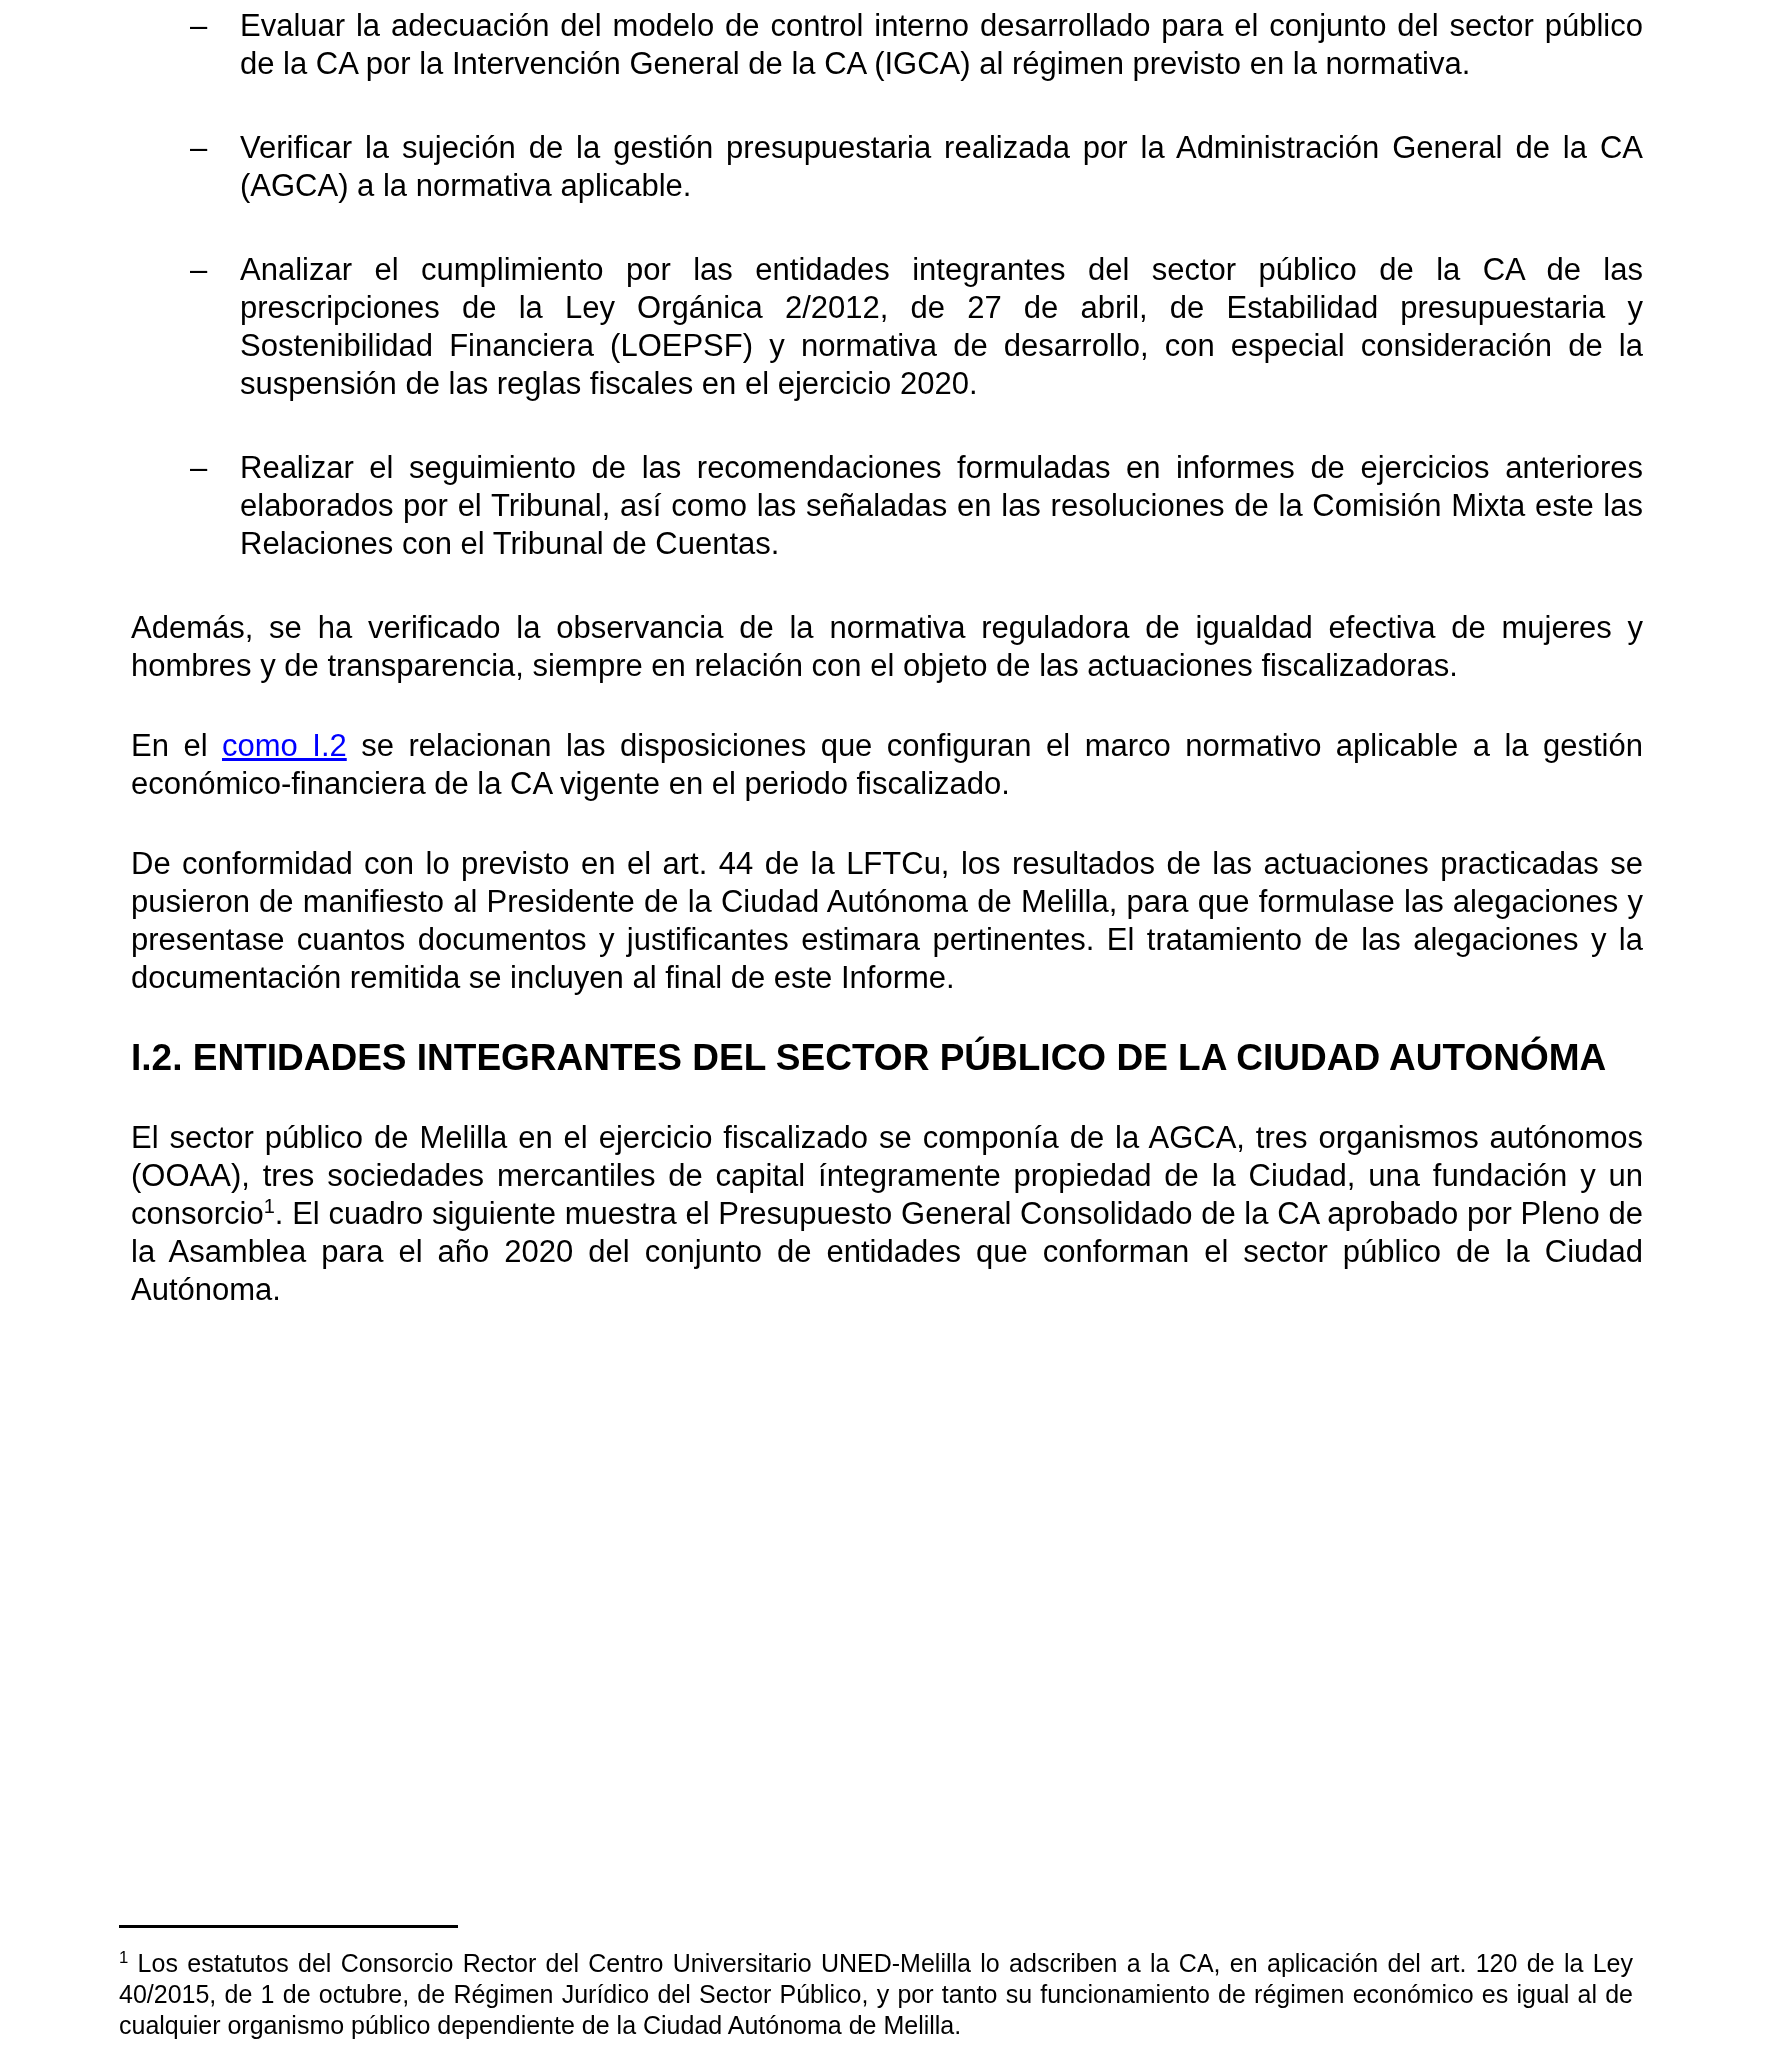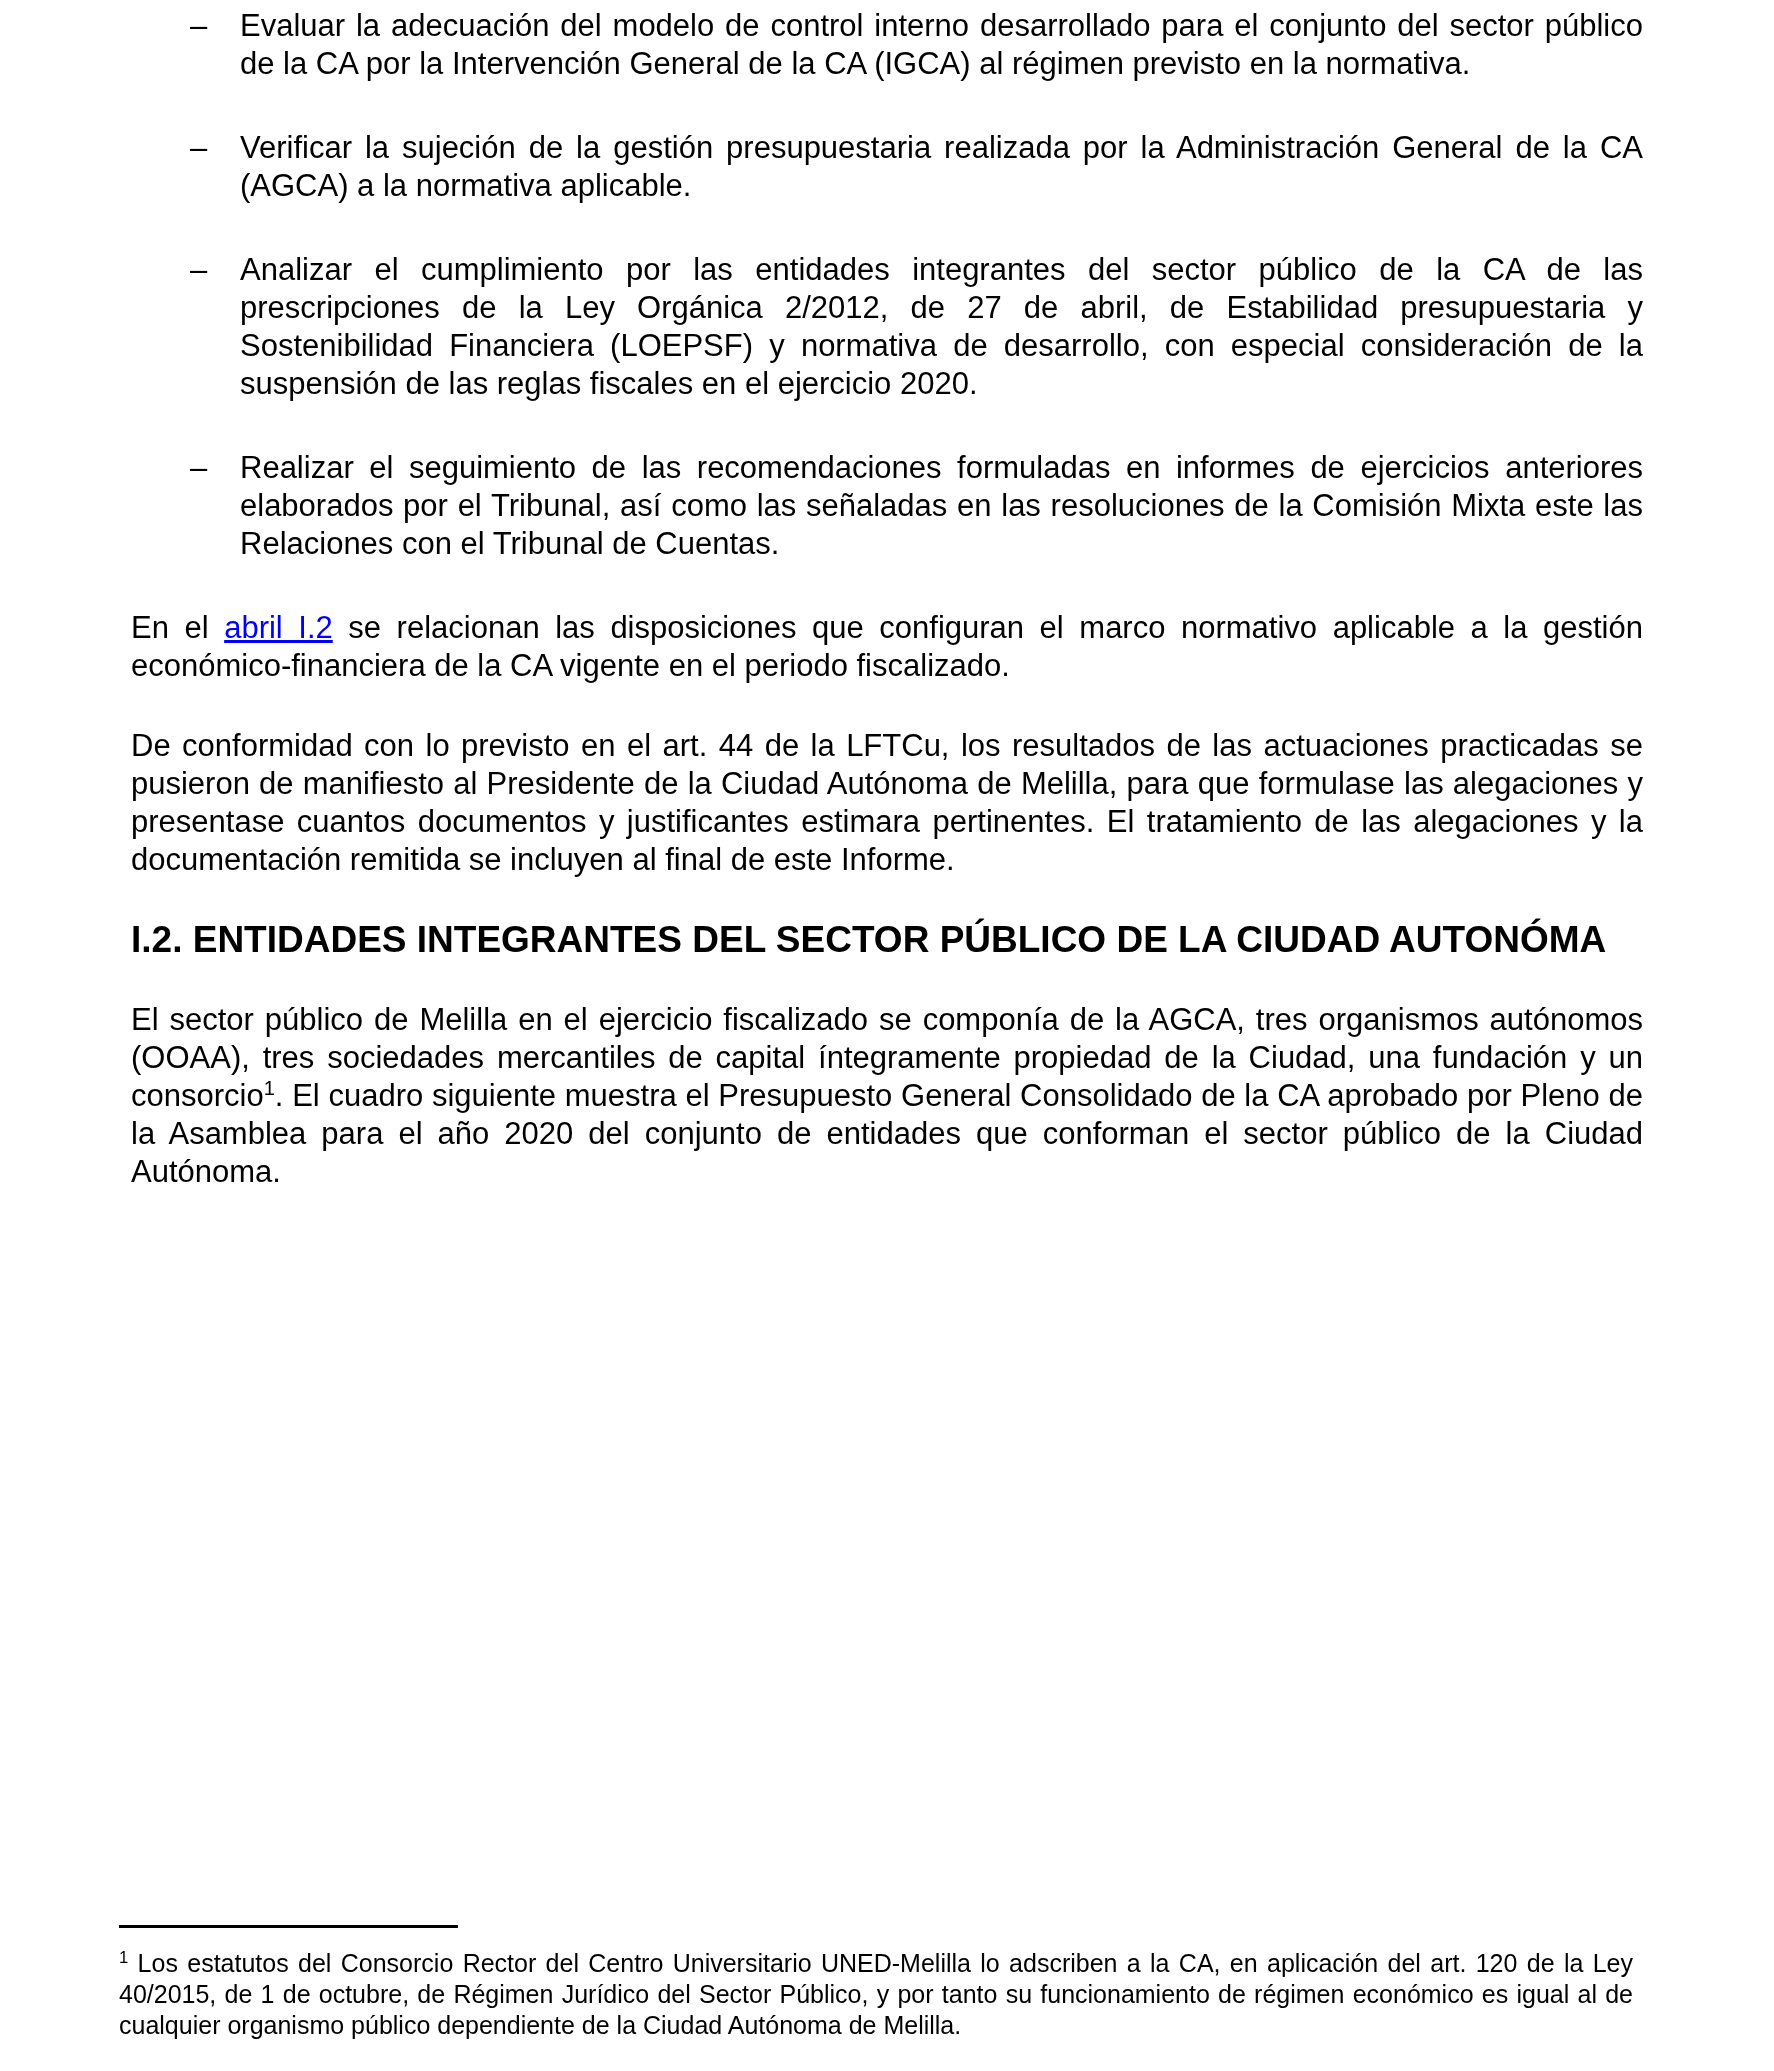--- a/index.html
+++ b/index.html
@@ -102,22 +102,23 @@
     <div class="bullet">
       <div class="marker">–</div>
       <div class="btext">Analizar el cumplimiento por las entidades integrantes del sector público de la CA de las prescripciones de la Ley Orgánica 2/2012, de 27 de abril, de Estabilidad presupuestaria y Sostenibilidad Financiera (LOEPSF) y normativa de desarrollo, con especial consideración de la suspensión de las reglas fiscales en el ejercicio 2020.</div>
     </div>
 
     <div class="bullet">
       <div class="marker">–</div>
       <div class="btext">Realizar el seguimiento de las recomendaciones formuladas en informes de ejercicios anteriores elaborados por el Tribunal, así como las señaladas en las resoluciones de la Comisión Mixta este las Relaciones con el Tribunal de Cuentas.</div>
     </div>
 
+    <p class="para">Además, se ha verificado la observancia de la normativa reguladora de igualdad efectiva de mujeres y hombres y de transparencia, siempre en relación con el objeto de las actuaciones fiscalizadoras.</p>
 
-    <p class="para"><span>En el </span><a class="doclink">abril I.2</a><span> se relacionan las disposiciones que configuran el marco normativo aplicable a la gestión económico-financiera de la CA vigente en el periodo fiscalizado.</span></p>
+    <p class="para"><span>En el </span><a class="doclink">como I.2</a><span> se relacionan las disposiciones que configuran el marco normativo aplicable a la gestión económico-financiera de la CA vigente en el periodo fiscalizado.</span></p>
 
     <p class="para">De conformidad con lo previsto en el art. 44 de la LFTCu, los resultados de las actuaciones practicadas se pusieron de manifiesto al Presidente de la Ciudad Autónoma de Melilla, para que formulase las alegaciones y presentase cuantos documentos y justificantes estimara pertinentes. El tratamiento de las alegaciones y la documentación remitida se incluyen al final de este Informe.</p>
 
     <h2 class="heading">I.2. ENTIDADES INTEGRANTES DEL SECTOR PÚBLICO DE LA CIUDAD AUTONÓMA</h2>
 
     <p class="para"><span>El sector público de Melilla en el ejercicio fiscalizado se componía de la AGCA, tres organismos autónomos (OOAA), tres sociedades mercantiles de capital íntegramente propiedad de la Ciudad, una fundación y un consorcio</span><sup class="fn-ref">1</sup><span>. El cuadro siguiente muestra el Presupuesto General Consolidado de la CA aprobado por Pleno de la Asamblea para el año 2020 del conjunto de entidades que conforman el sector público de la Ciudad Autónoma.</span></p>
 
   </div>
 
   <div class="footnote-area">

